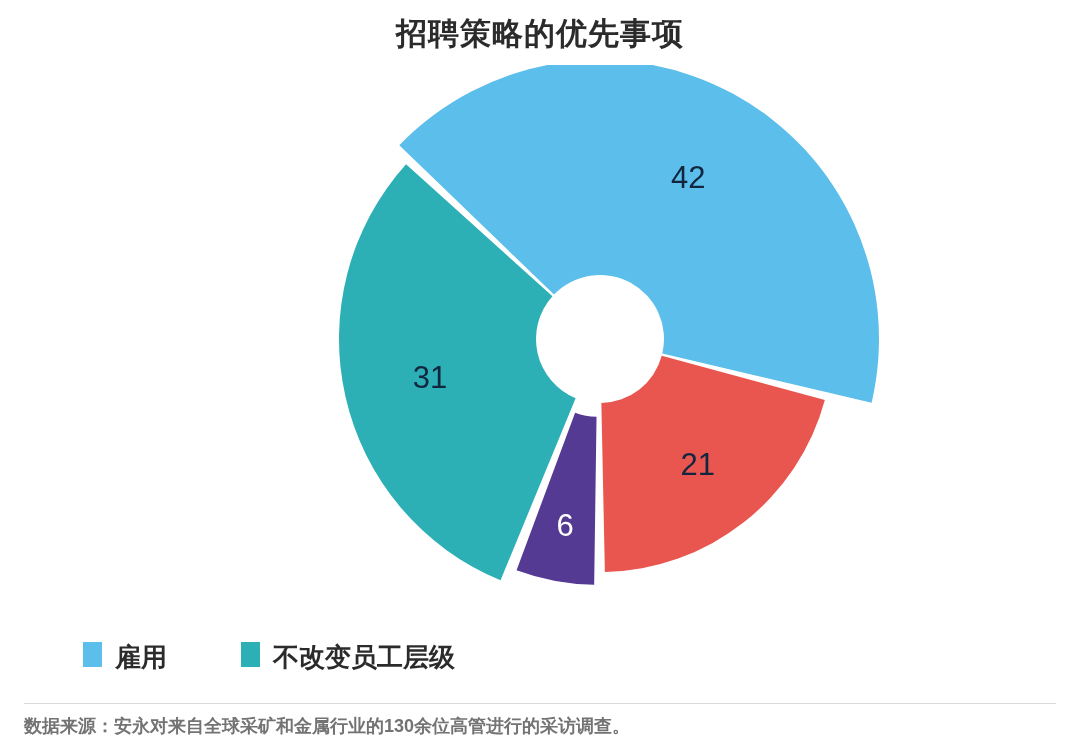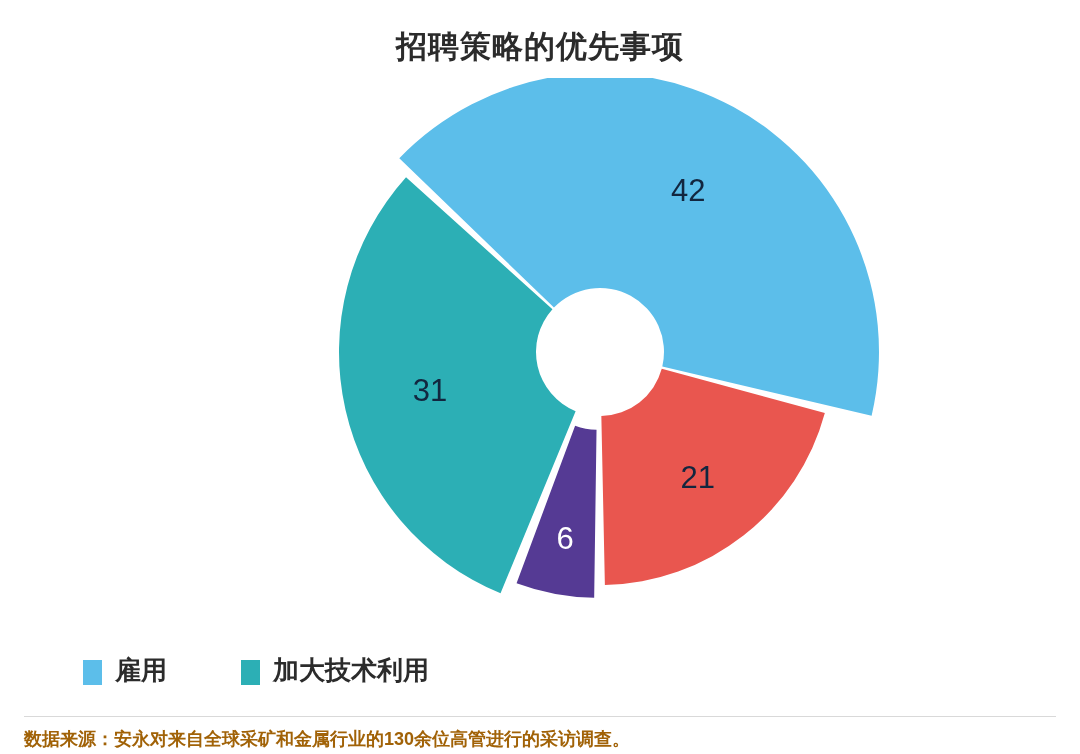--- a/index.html
+++ b/index.html
@@ -11,21 +11,21 @@
     width: 1080px;
     height: 754px;
     background: #ffffff;
     font-family: "Liberation Sans", "DejaVu Sans", sans-serif;
     overflow: hidden;
     position: relative;
   }
 
   #chart-root {
     position: absolute;
-    left: 0; top: 16px;
+    left: 0; top: 3px;
     width: 1080px;
     height: 664px;
   }
 
   .chart-title {
     position: absolute;
     left: 0;
     top: 8px;
     width: 1080px;
     text-align: center;
@@ -67,21 +67,21 @@
     width: 1080px;
     height: 52px;
     display: flex;
     align-items: center;
     padding-left: 55px;
     box-sizing: border-box;
   }
 
   .legend-item {
     display: flex;
-    align-items: flex-end;
+    align-items: flex-start;
     margin-right: 46px;
     white-space: nowrap;
     padding-left: 28px;
   }
 
   .legend-swatch {
     width: 19px;
     height: 25px;
     margin-right: 13px;
     flex: none;
@@ -103,21 +103,21 @@
     background: #d9d9d9;
   }
 
   .source-note {
     position: absolute;
     left: 24px;
     top: 708px;
     width: 1040px;
     font-size: 18px;
     font-weight: 700;
-    color: #a16207;
+    color: #737373;
     line-height: 30px;
     white-space: nowrap;
   }
 </style>
 </head>
 <body>
 
 <div id="chart-root">
 
   <div class="chart-title">招聘策略的优先事项</div>
@@ -139,21 +139,21 @@
     </svg>
   </div>
 
   <div class="legend" id="legend">
       <div class="legend-item">
         <span class="legend-swatch" style="background: rgb(92, 190, 234);"></span>
         <span class="legend-label">雇用</span>
       </div>
       <div class="legend-item">
         <span class="legend-swatch" style="background: rgb(44, 175, 181);"></span>
-        <span class="legend-label">加大技术利用</span>
+        <span class="legend-label">不改变员工层级</span>
       </div>
     </div>
 
   <div class="source-divider"></div>
 
   <div class="source-note">数据来源：安永对来自全球采矿和金属行业的130余位高管进行的采访调查。</div>
 
 </div>
 
 </body></html>

